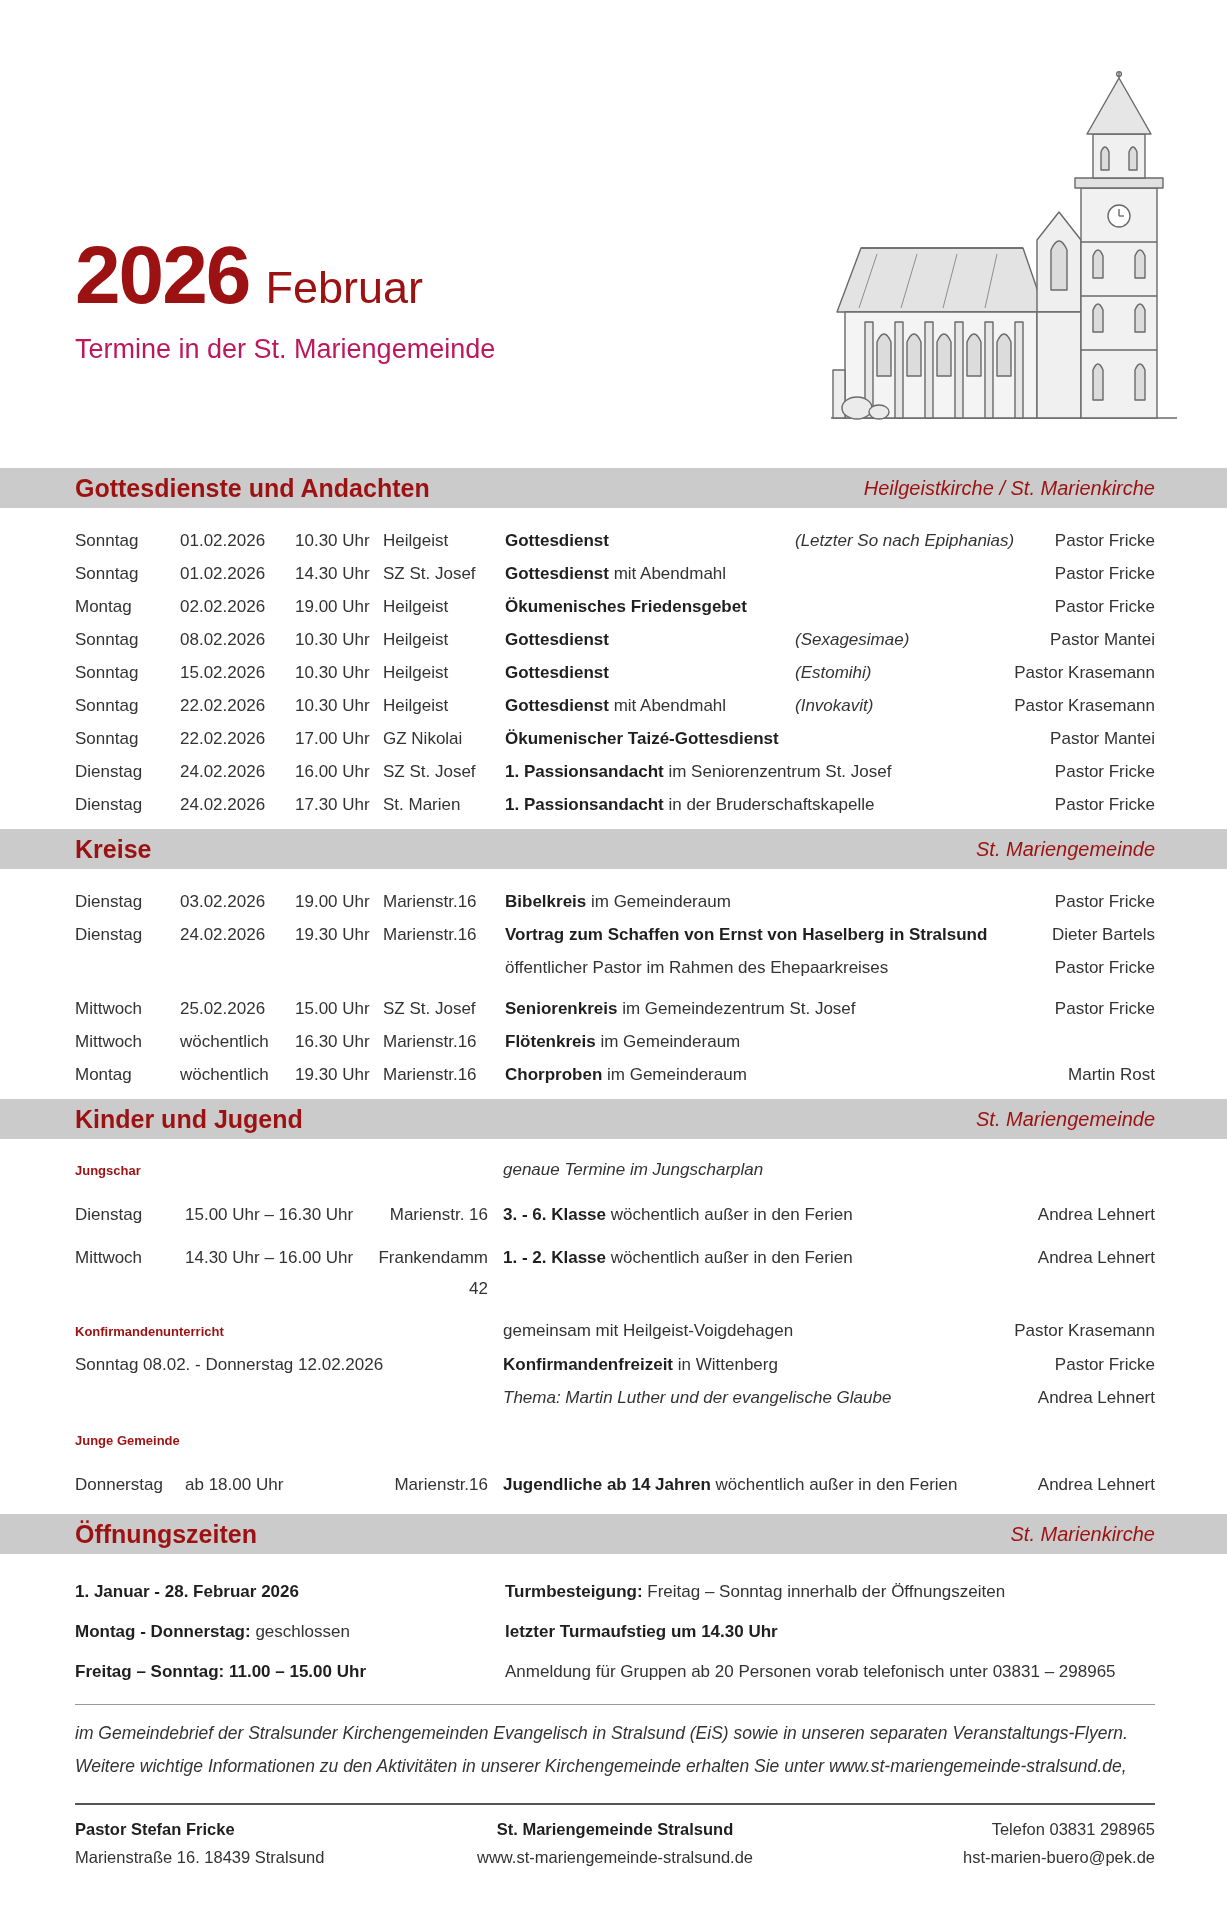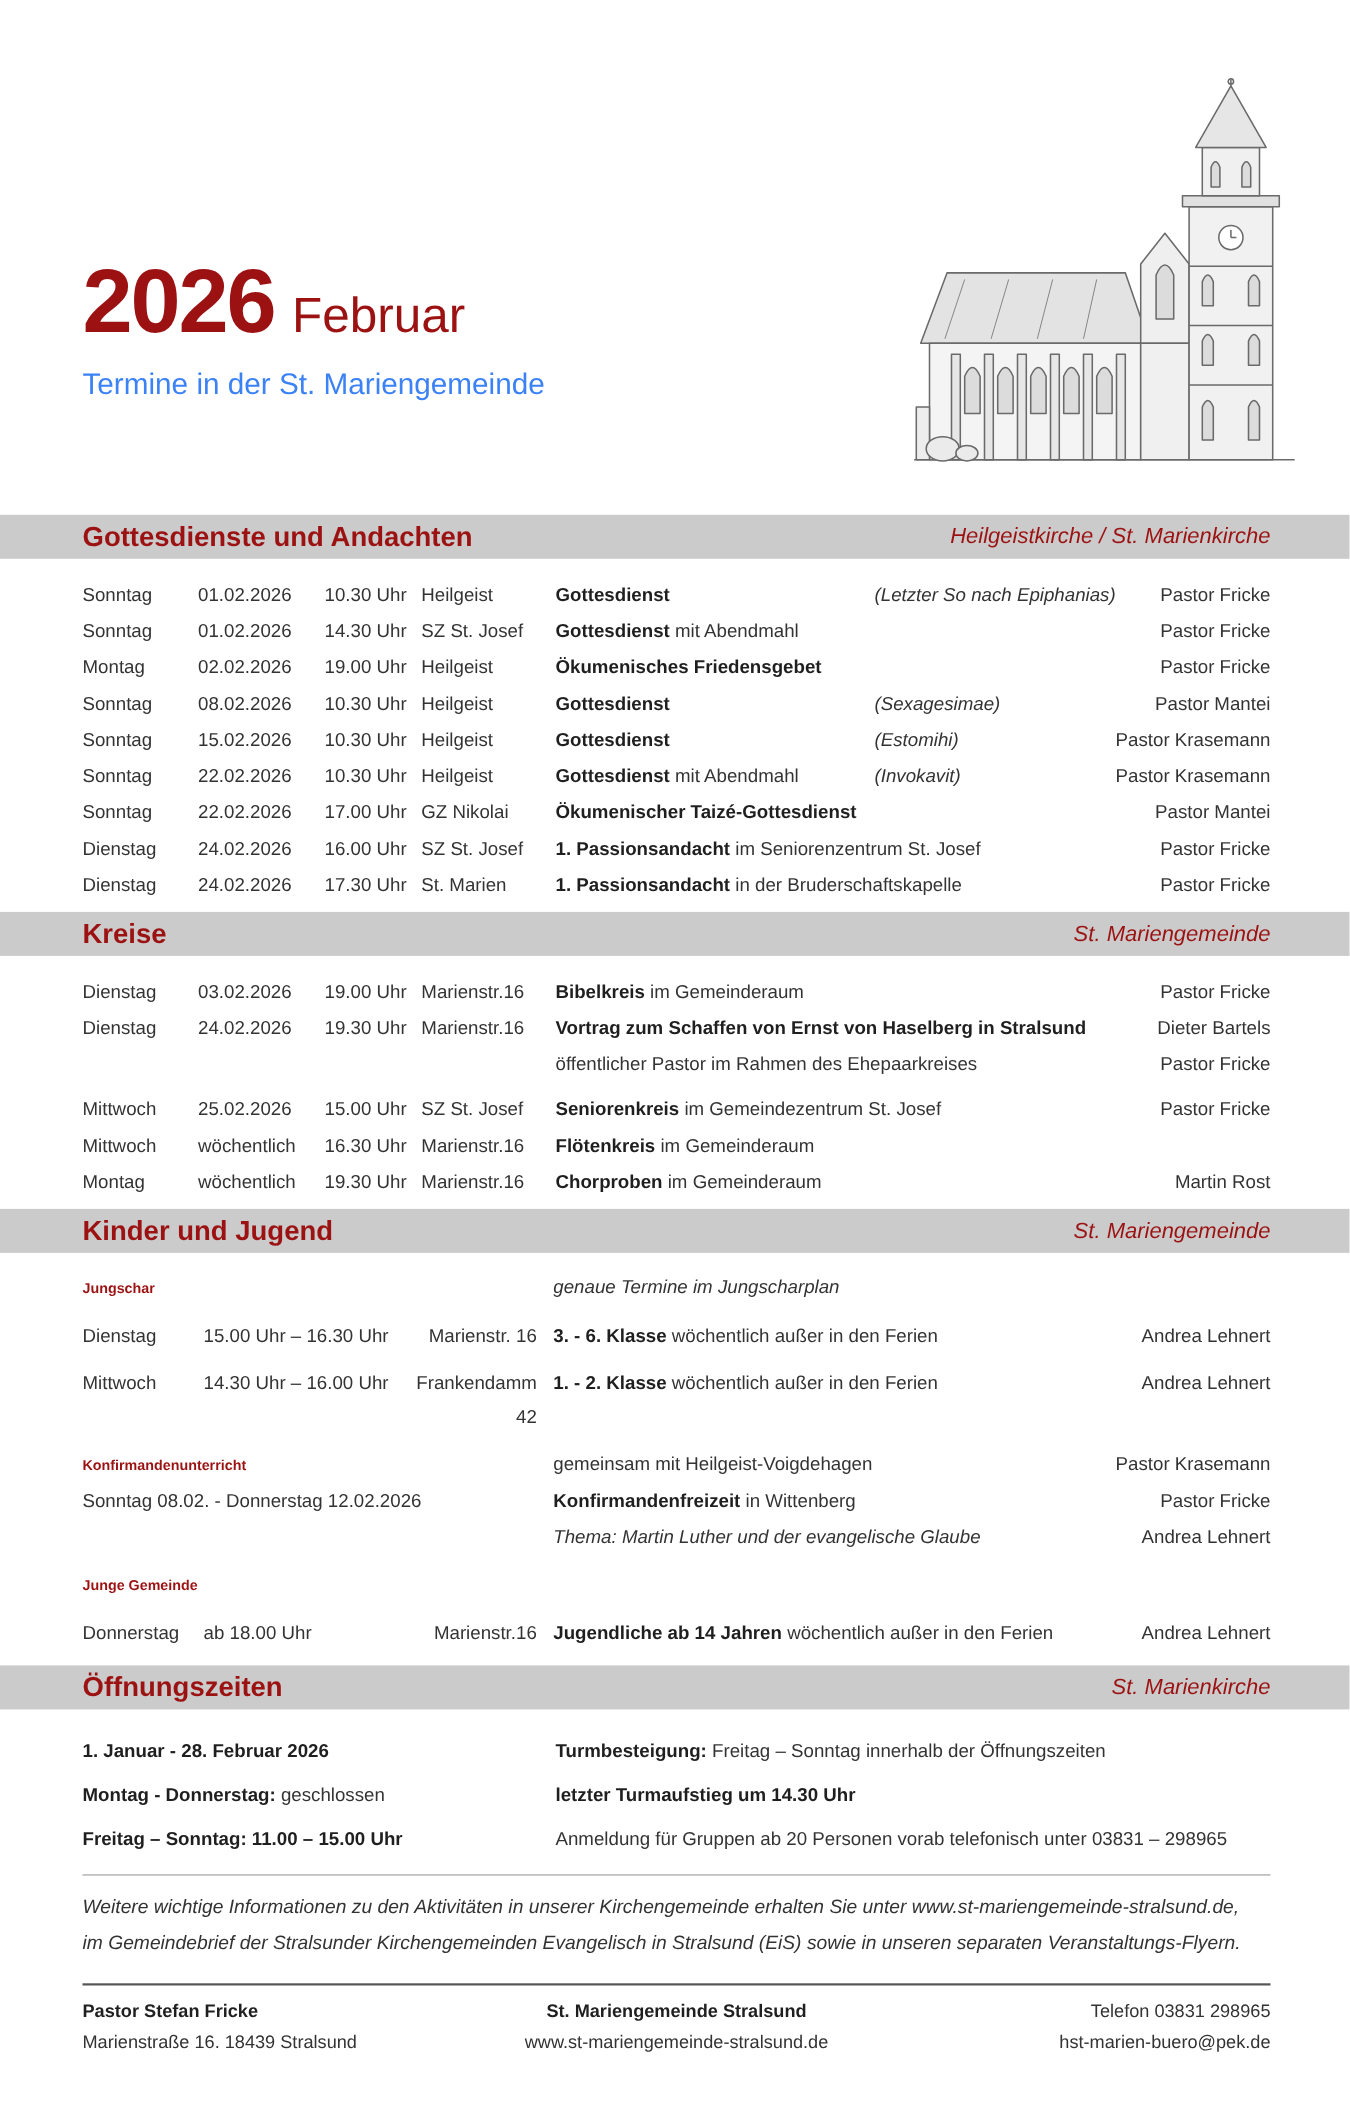--- a/index.html
+++ b/index.html
@@ -7,21 +7,21 @@
   body { margin:0; background:#fff; }
   .page { position:relative; width:1227px; min-height:1920px; margin:0 auto; background:#fff;
           font-family:"Liberation Sans", sans-serif; color:var(--ink); font-size:17px; overflow:hidden; }
 
   
   .header { position:relative; height:468px; }
   .church { position:absolute; top:70px; right:46px; width:354px; height:366px; }
   .title-block { position:absolute; left:75px; top:234px; }
   .year { font-size:82px; font-weight:bold; color:var(--red); letter-spacing:-2px; line-height:1; vertical-align:baseline; }
   .month { font-size:45px; color:var(--red); margin-left:16px; }
-  .subtitle { margin-top:18px; font-size:27px; color:#3b82f6; }
+  .subtitle { margin-top:18px; font-size:27px; color:#be185d; }
 
   
   .bar { height:40px; background:var(--bar); display:flex; align-items:center; justify-content:space-between;
          padding:0 72px 0 75px; }
   .bar-title { color:var(--red); font-weight:bold; font-size:25px; }
   .bar-loc { color:var(--red); font-style:italic; font-size:20px; }
 
   
   .tbl { padding:16px 72px 8px 75px; }
   .row { display:grid; grid-template-columns:105px 115px 88px 122px 505px 1fr; line-height:33px; align-items:baseline; }
@@ -338,22 +338,22 @@
     <div>
       <div class="open-line"><span class="b">Turmbesteigung:</span><span> Freitag – Sonntag innerhalb der Öffnungszeiten</span></div>
       <div class="open-line"><span class="b">letzter Turmaufstieg um 14.30 Uhr</span><span></span></div>
       <div class="open-line"><span class="b"></span><span>Anmeldung für Gruppen ab 20 Personen vorab telefonisch unter 03831 – 298965</span></div>
     </div>
   </div>
 
   <hr class="hr1">
 
   <div class="info">
+    <div>im Gemeindebrief der Stralsunder Kirchengemeinden Evangelisch in Stralsund (EiS) sowie in unseren separaten Veranstaltungs-Flyern.</div>
     <div>Weitere wichtige Informationen zu den Aktivitäten in unserer Kirchengemeinde erhalten Sie unter www.st-mariengemeinde-stralsund.de,</div>
-    <div>im Gemeindebrief der Stralsunder Kirchengemeinden Evangelisch in Stralsund (EiS) sowie in unseren separaten Veranstaltungs-Flyern.</div>
   </div>
 
 
   <hr class="hr2">
 
   <div class="footer">
     <div>
       <div class="b">Pastor Stefan Fricke</div>
       <div>Marienstraße 16. 18439 Stralsund</div>
     </div>

